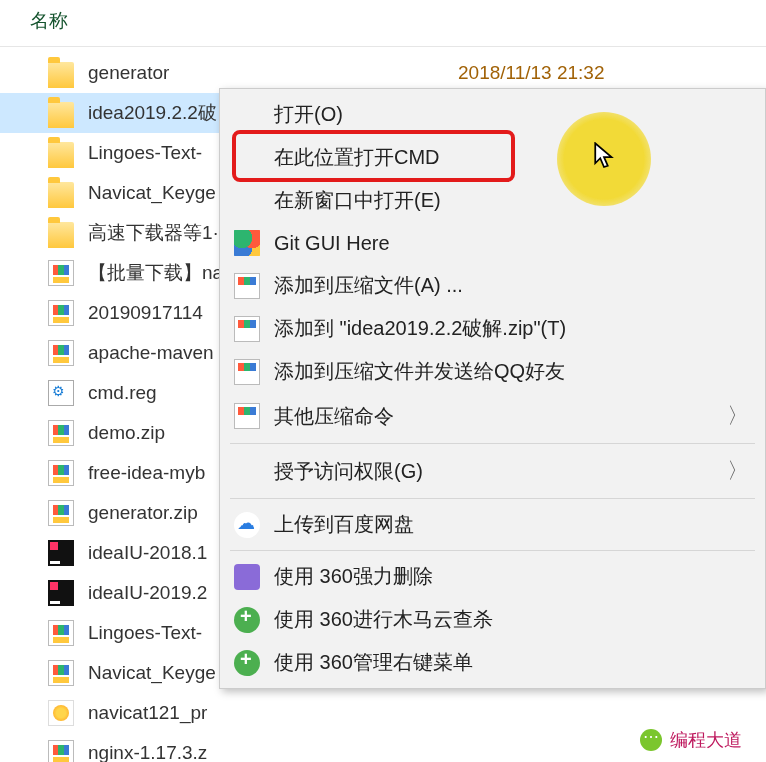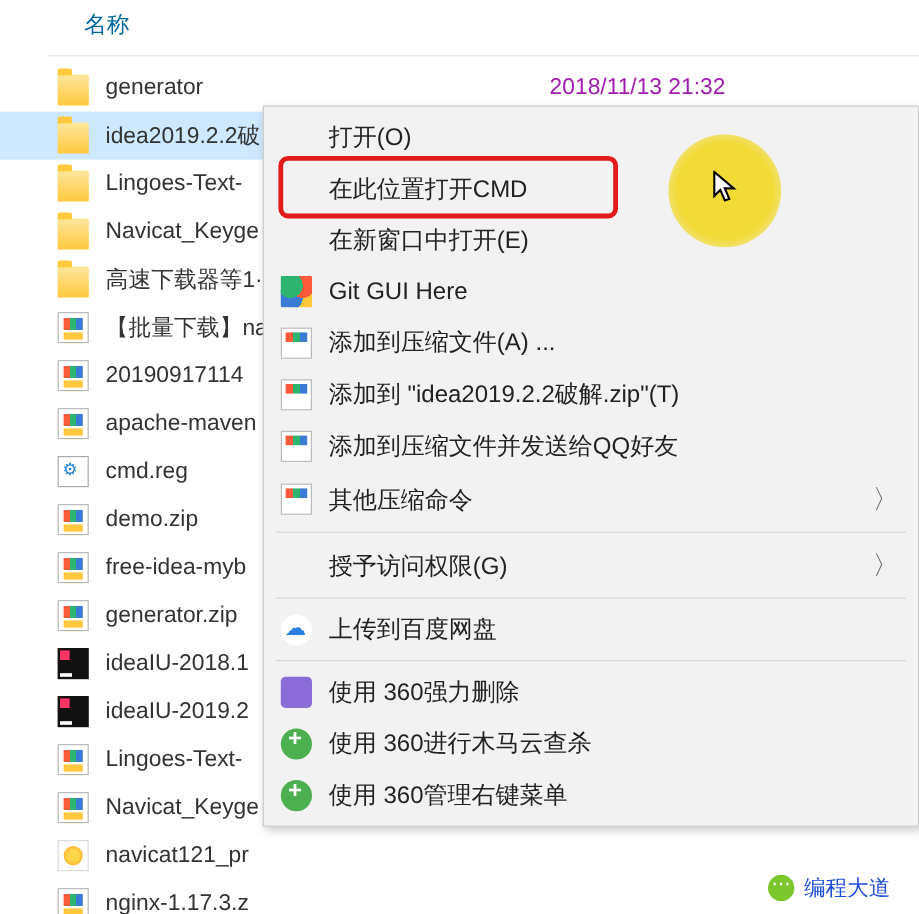--- a/index.html
+++ b/index.html
@@ -9,24 +9,23 @@
       background: #fff;
       width: 766px;
       height: 762px;
       overflow: hidden;
       position: relative;
       color: #333;
     }
     .header {
       display: flex;
       padding: 8px 30px 12px 30px;
-      color: #0369a1;
+      color: #14532d;
       font-size: 19px;
       border-bottom: 1px solid #e6e6e6;
-      margin-left: 40px;
     }
     .header .col-name { flex: 1; }
     .header .col-date { width: 260px; }
     .file-list {
       padding: 6px 0;
     }
     .file-row {
       display: flex;
       align-items: center;
       padding: 6px 48px;
@@ -41,21 +40,21 @@
       margin-right: 14px;
       flex-shrink: 0;
     }
     .file-row .name {
       flex: 1;
       white-space: nowrap;
       overflow: hidden;
     }
     .file-row .date {
       width: 260px;
-      color: #a21caf;
+      color: #a16207;
       margin-left: 24px;
     }
     
     .folder-icon {
       background: linear-gradient(#ffe79e 0%, #ffc83d 100%);
       border-radius: 2px 2px 0 0;
       position: relative;
       height: 20px;
       margin-top: 4px;
     }
@@ -178,21 +177,21 @@
     .baidu-icon{background:#fff;border-radius:50%;}
     .baidu-icon::after{content:"☁";position:absolute;top:0;left:3px;color:#2a7de1;font-size:18px;}
     .purple-icon{background:#8a6bd8;border-radius:4px;}
     .green-plus{background:#4caf50;border-radius:50%;}
     .green-plus::after{content:"+";position:absolute;top:-2px;left:6px;color:#fff;font-weight:bold;font-size:20px;}
     
     .watermark{
       position:absolute;
       bottom:8px;right:18px;
       display:flex;align-items:center;
-      color:#1d4ed8;font-size:18px;
+      color:#be185d;font-size:18px;
       background:rgba(255,255,255,0.8);
       padding:2px 6px;
     }
     .watermark .wm-icon{
       width:22px;height:22px;border-radius:50%;
       background:#7bc62d;margin-right:8px;position:relative;
     }
     .watermark .wm-icon::after{
       content:"⋯";position:absolute;top:-2px;left:3px;color:#fff;font-size:16px;
     }

